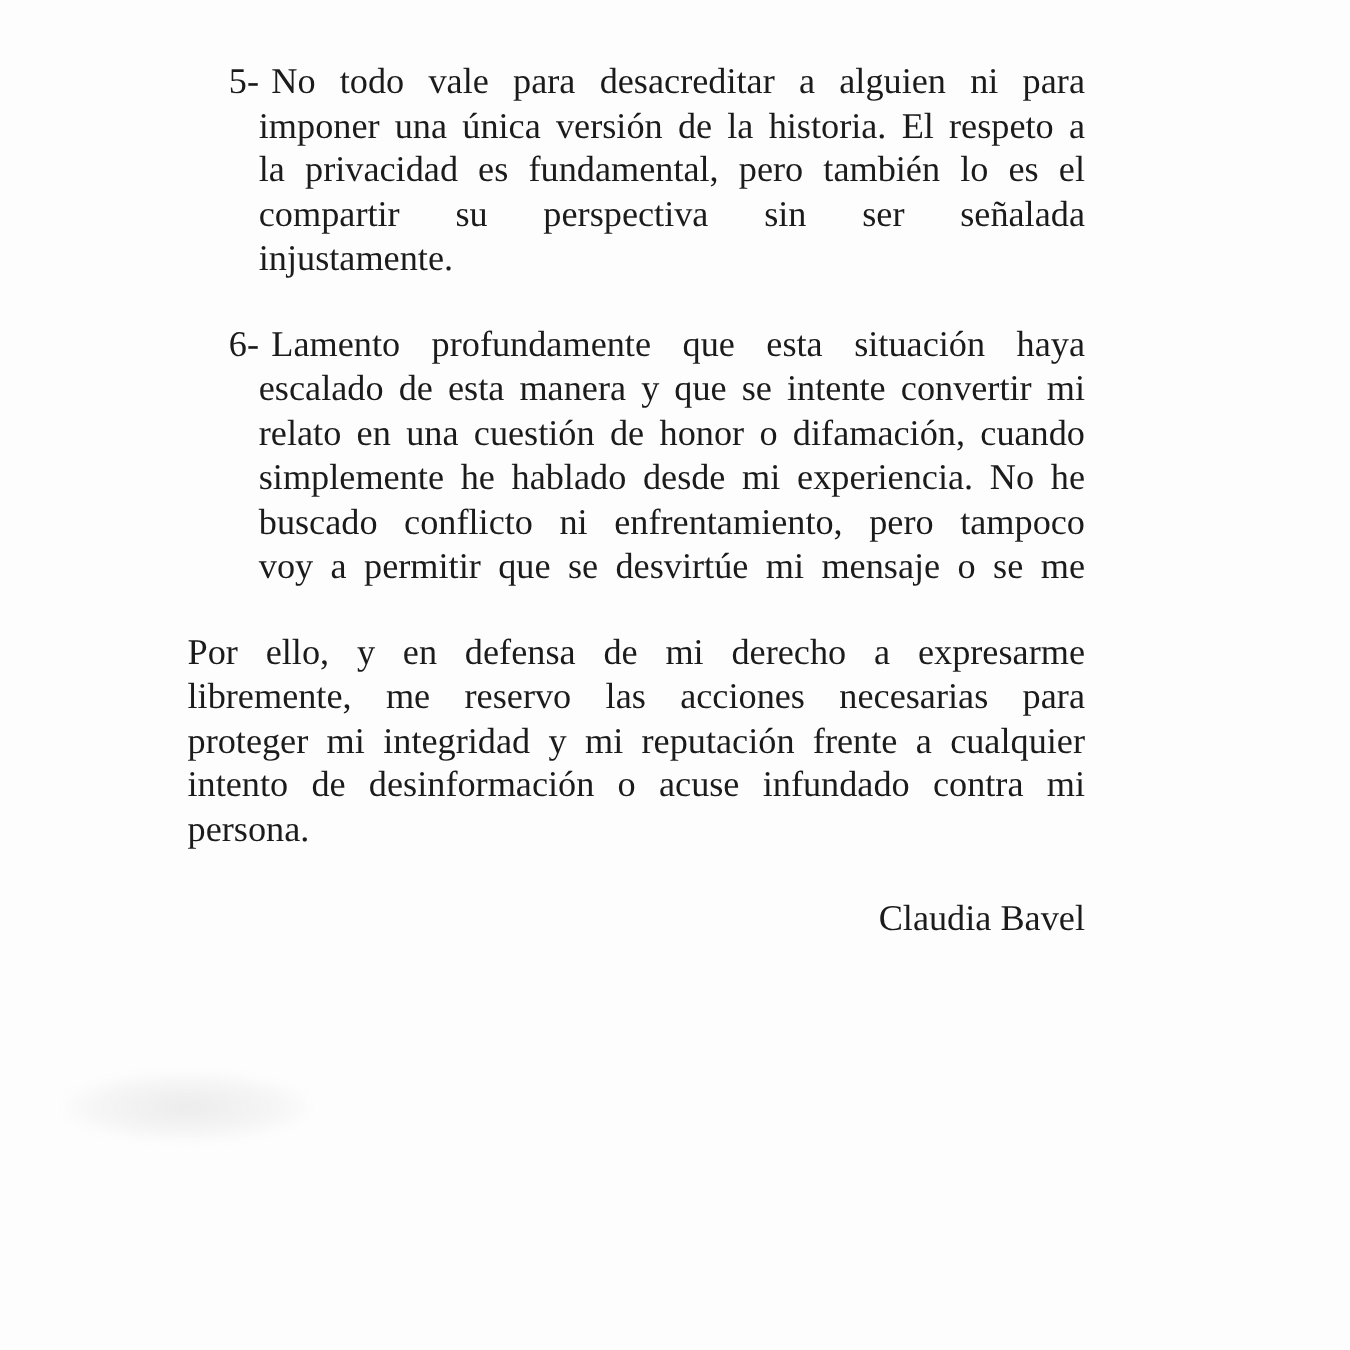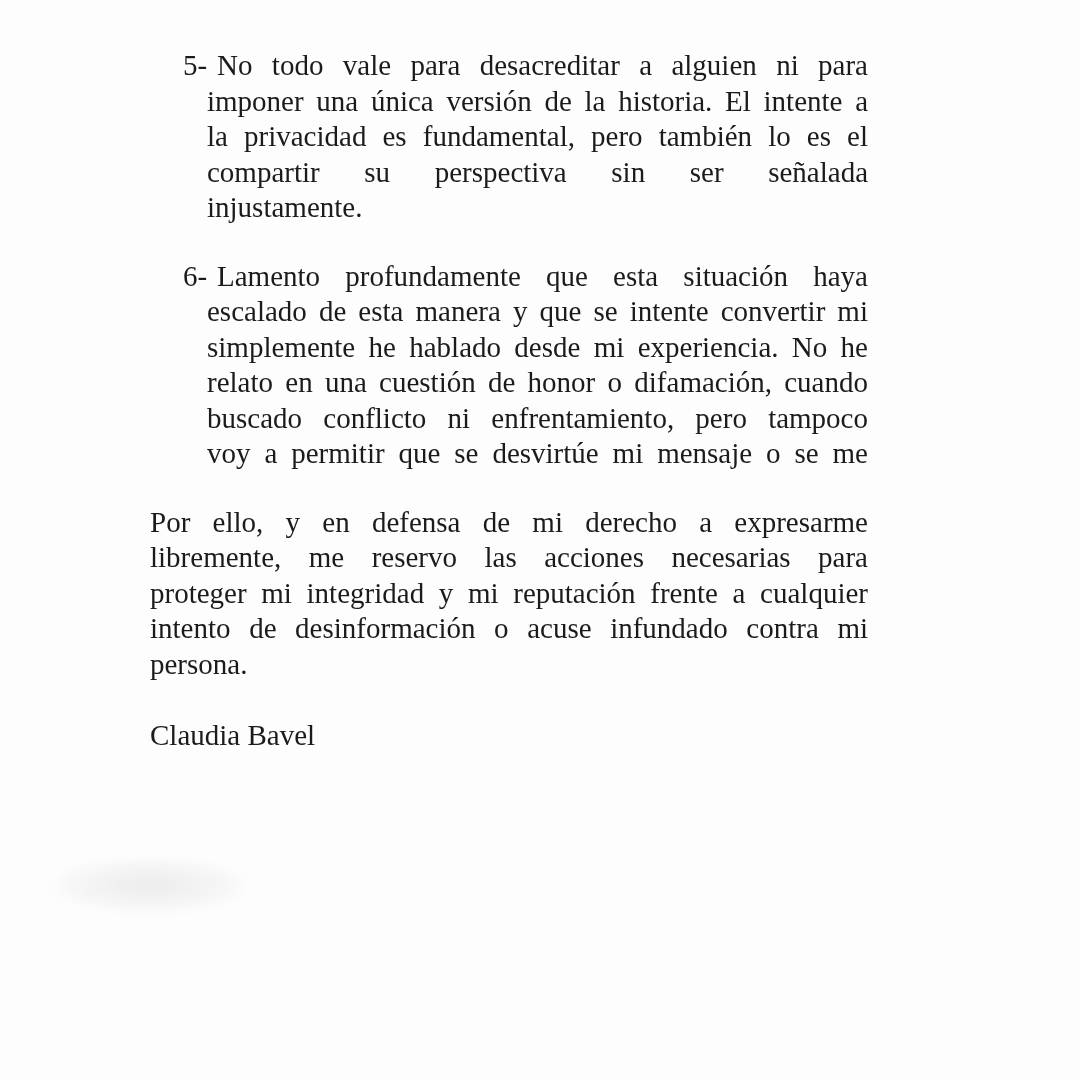--- a/index.html
+++ b/index.html
@@ -51,21 +51,21 @@
     text-align-last: left;
     -moz-text-align-last: left;
   }
   .numbered .line:first-child {
     text-indent: 10px;
   }
   .closing {
     margin: 13px 0 36px 0;
   }
   .signature div {
-    text-align: left;
+    text-align: right;
   }
   .smudge {
     position: absolute;
     left: 52px;
     top: 858px;
     width: 195px;
     height: 55px;
     background: radial-gradient(ellipse at center, rgba(120,120,130,0.13) 0%, rgba(120,120,130,0.05) 55%, rgba(120,120,130,0) 75%);
     filter: blur(4px);
     pointer-events: none;
@@ -74,34 +74,34 @@
 </head>
 <body>
 
 <div class="page">
   <div class="content">
 
     <div class="numbered">
       <span class="marker">5-</span>
       <div class="body">
           <div class="line">No todo vale para desacreditar a alguien ni para</div>
-          <div class="line">imponer una única versión de la historia. El intente a</div>
+          <div class="line">imponer una única versión de la historia. El respeto a</div>
           <div class="line">la privacidad es fundamental, pero también lo es el</div>
           <div class="line">compartir su perspectiva sin ser señalada</div>
           <div class="line line-last">injustamente.</div>
         </div>
     </div>
 
     <div class="numbered">
       <span class="marker">6-</span>
       <div class="body">
           <div class="line">Lamento profundamente que esta situación haya</div>
           <div class="line">escalado de esta manera y que se intente convertir mi</div>
+          <div class="line">relato en una cuestión de honor o difamación, cuando</div>
           <div class="line">simplemente he hablado desde mi experiencia. No he</div>
-          <div class="line">relato en una cuestión de honor o difamación, cuando</div>
           <div class="line">buscado conflicto ni enfrentamiento, pero tampoco</div>
           <div class="line">voy a permitir que se desvirtúe mi mensaje o se me</div>
         </div>
     </div>
 
     <div class="closing">
         <div class="line">Por ello, y en defensa de mi derecho a expresarme</div>
         <div class="line">libremente, me reservo las acciones necesarias para</div>
         <div class="line">proteger mi integridad y mi reputación frente a cualquier</div>
         <div class="line">intento de desinformación o acuse infundado contra mi</div>

